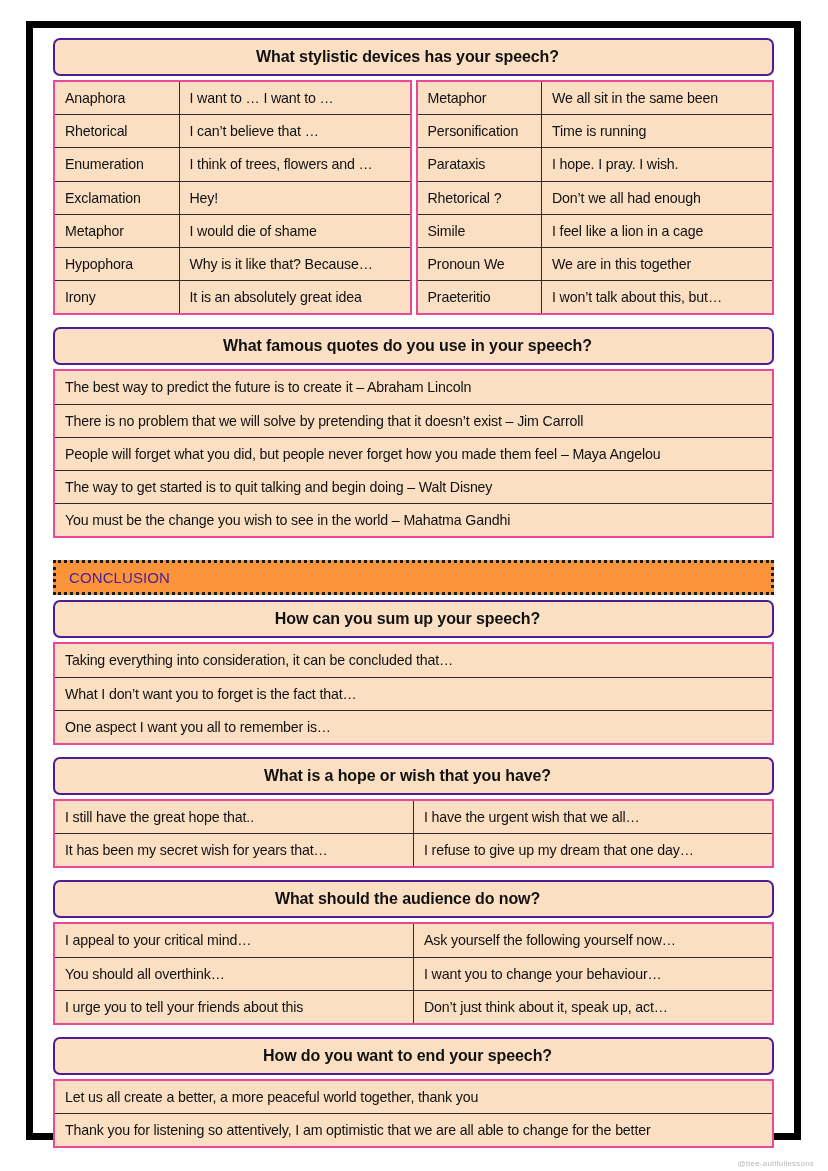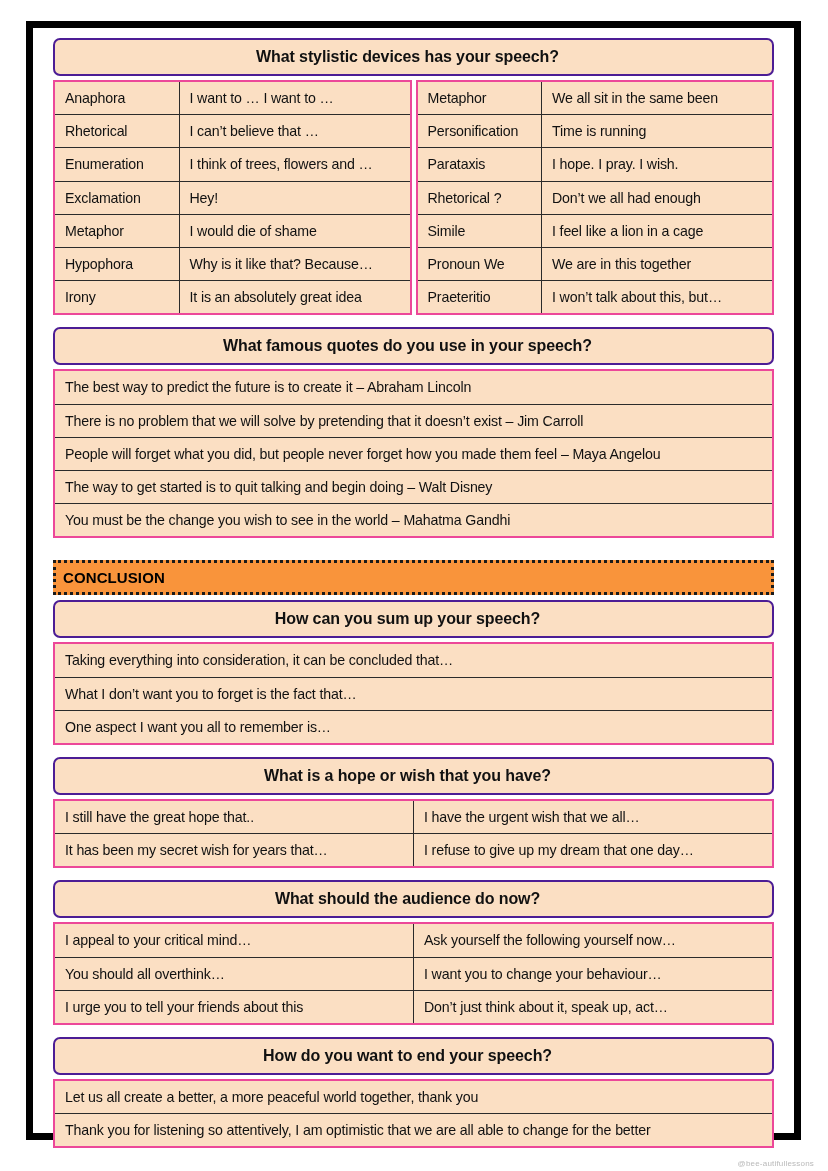--- a/index.html
+++ b/index.html
@@ -83,25 +83,25 @@
   .gap-md { height: 12px; }
   .gap-lg { height: 22px; }
 
   
   .tbl.single td { white-space: nowrap; }
 
   
   .section-banner {
     background: #f9943b;
     border: 3px dotted #1a1a1a;
-    padding: 7px 4px 7px 7px;
-    font-weight: bold;
+    padding: 7px 4px 7px 13px;
+    font-weight: normal;
     font-size: 15px;
     line-height: 1;
-    color: #000000;
+    color: #4c1d95;
     letter-spacing: 0.1px;
   }
 
   
   .two-col td { width: 50%; }
 
   .watermark {
     position: absolute;
     right: 14px;
     bottom: 3px;

